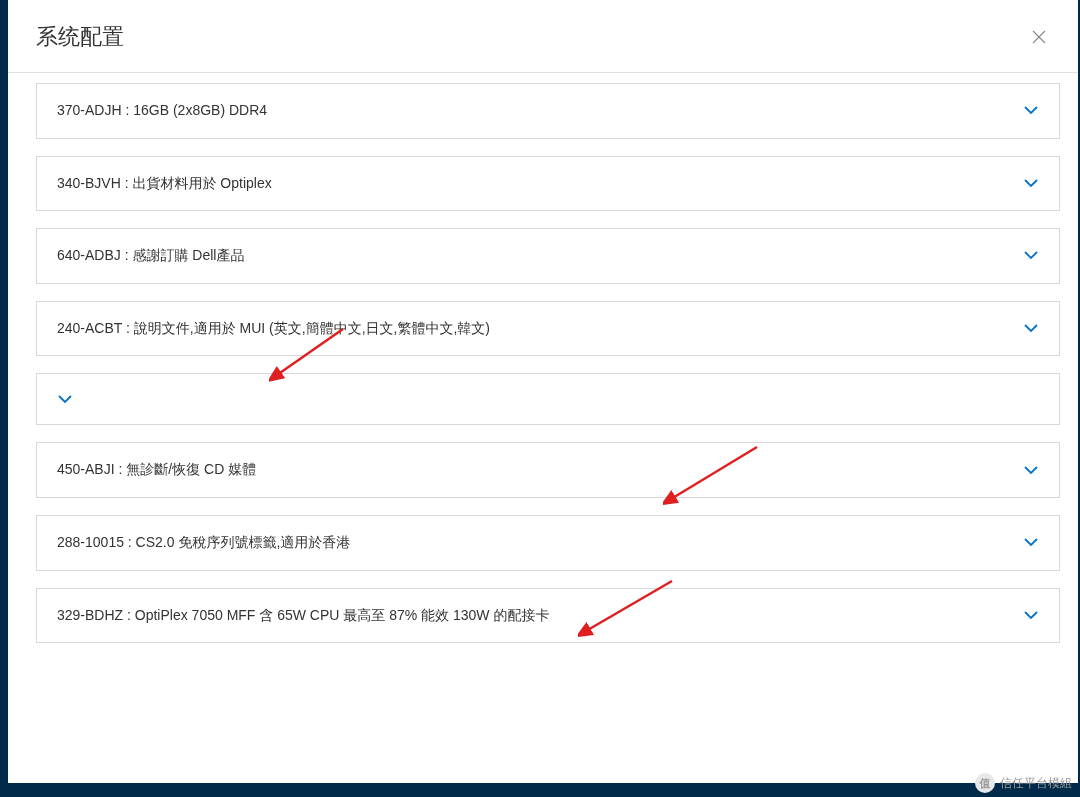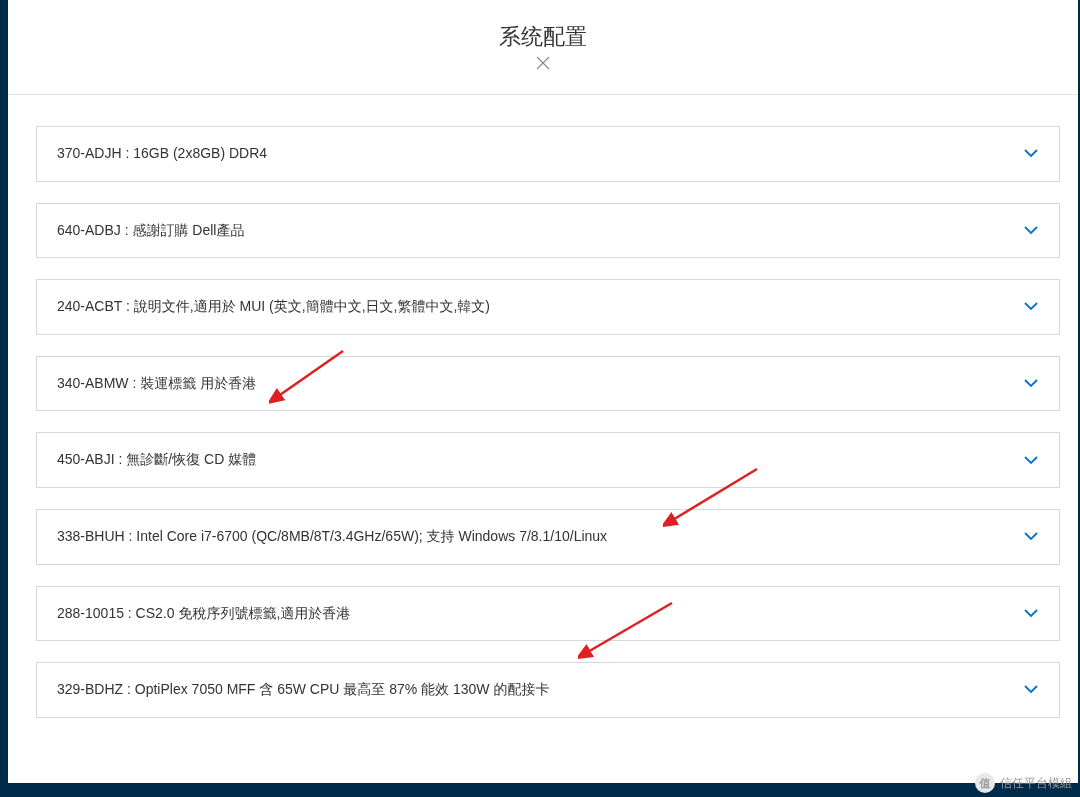--- a/index.html
+++ b/index.html
@@ -24,21 +24,20 @@
       background: #ffffff;
       display: flex;
       flex-direction: column;
     }
     .modal-header {
       display: flex;
       align-items: center;
       justify-content: space-between;
       padding: 22px 28px 20px 28px;
       border-bottom: 1px solid #e0e0e0;
-      flex-direction: column;
     }
     .modal-title {
       font-size: 22px;
       color: #333;
       font-weight: 400;
     }
     .close-btn {
       width: 22px;
       height: 22px;
       cursor: pointer;
@@ -69,21 +68,20 @@
     }
     .config-item {
       border: 1px solid #d8d8d8;
       margin-bottom: 17px;
       display: flex;
       align-items: center;
       justify-content: space-between;
       padding: 17px 20px 17px 20px;
       cursor: pointer;
       background: #ffffff;
-      margin-top: 21px;
     }
     .config-label {
       font-size: 14px;
       color: #333;
       line-height: 1.4;
     }
     .chevron {
       width: 16px;
       height: 16px;
       color: #0672cb;
@@ -144,65 +142,64 @@
 
     <div class="config-item">
       <div class="config-label">370-ADJH : 16GB (2x8GB) DDR4</div>
       <div class="chevron">
         <svg viewBox="0 0 14 9" fill="none" stroke="currentColor" stroke-width="1.8">
             <polyline points="1,1 7,7 13,1"></polyline>
           </svg>
       </div>
     </div>
 
+    <div class="config-item">
+      <div class="config-label">340-BJVH : 出貨材料用於 Optiplex</div>
+      <div class="chevron">
+        <svg viewBox="0 0 14 9" fill="none" stroke="currentColor" stroke-width="1.8">
+            <polyline points="1,1 7,7 13,1"></polyline>
+          </svg>
+      </div>
+    </div>
 
     <div class="config-item">
       <div class="config-label">640-ADBJ : 感謝訂購 Dell產品</div>
       <div class="chevron">
         <svg viewBox="0 0 14 9" fill="none" stroke="currentColor" stroke-width="1.8">
             <polyline points="1,1 7,7 13,1"></polyline>
           </svg>
       </div>
     </div>
 
     <div class="config-item">
       <div class="config-label">240-ACBT : 說明文件,適用於 MUI (英文,簡體中文,日文,繁體中文,韓文)</div>
       <div class="chevron">
         <svg viewBox="0 0 14 9" fill="none" stroke="currentColor" stroke-width="1.8">
             <polyline points="1,1 7,7 13,1"></polyline>
           </svg>
       </div>
     </div>
 
     <div class="config-item">
-      <div class="config-label">340-ABMW : 裝運標籤 用於香港</div>
       <div class="chevron">
         <svg viewBox="0 0 14 9" fill="none" stroke="currentColor" stroke-width="1.8">
             <polyline points="1,1 7,7 13,1"></polyline>
           </svg>
       </div>
     </div>
 
     <div class="config-item">
       <div class="config-label">450-ABJI : 無診斷/恢復 CD 媒體</div>
       <div class="chevron">
         <svg viewBox="0 0 14 9" fill="none" stroke="currentColor" stroke-width="1.8">
             <polyline points="1,1 7,7 13,1"></polyline>
           </svg>
       </div>
     </div>
 
-    <div class="config-item">
-      <div class="config-label">338-BHUH : Intel Core i7-6700 (QC/8MB/8T/3.4GHz/65W); 支持 Windows 7/8.1/10/Linux</div>
-      <div class="chevron">
-        <svg viewBox="0 0 14 9" fill="none" stroke="currentColor" stroke-width="1.8">
-            <polyline points="1,1 7,7 13,1"></polyline>
-          </svg>
-      </div>
-    </div>
 
     <div class="config-item">
       <div class="config-label">288-10015 : CS2.0 免稅序列號標籤,適用於香港</div>
       <div class="chevron">
         <svg viewBox="0 0 14 9" fill="none" stroke="currentColor" stroke-width="1.8">
             <polyline points="1,1 7,7 13,1"></polyline>
           </svg>
       </div>
     </div>
 

